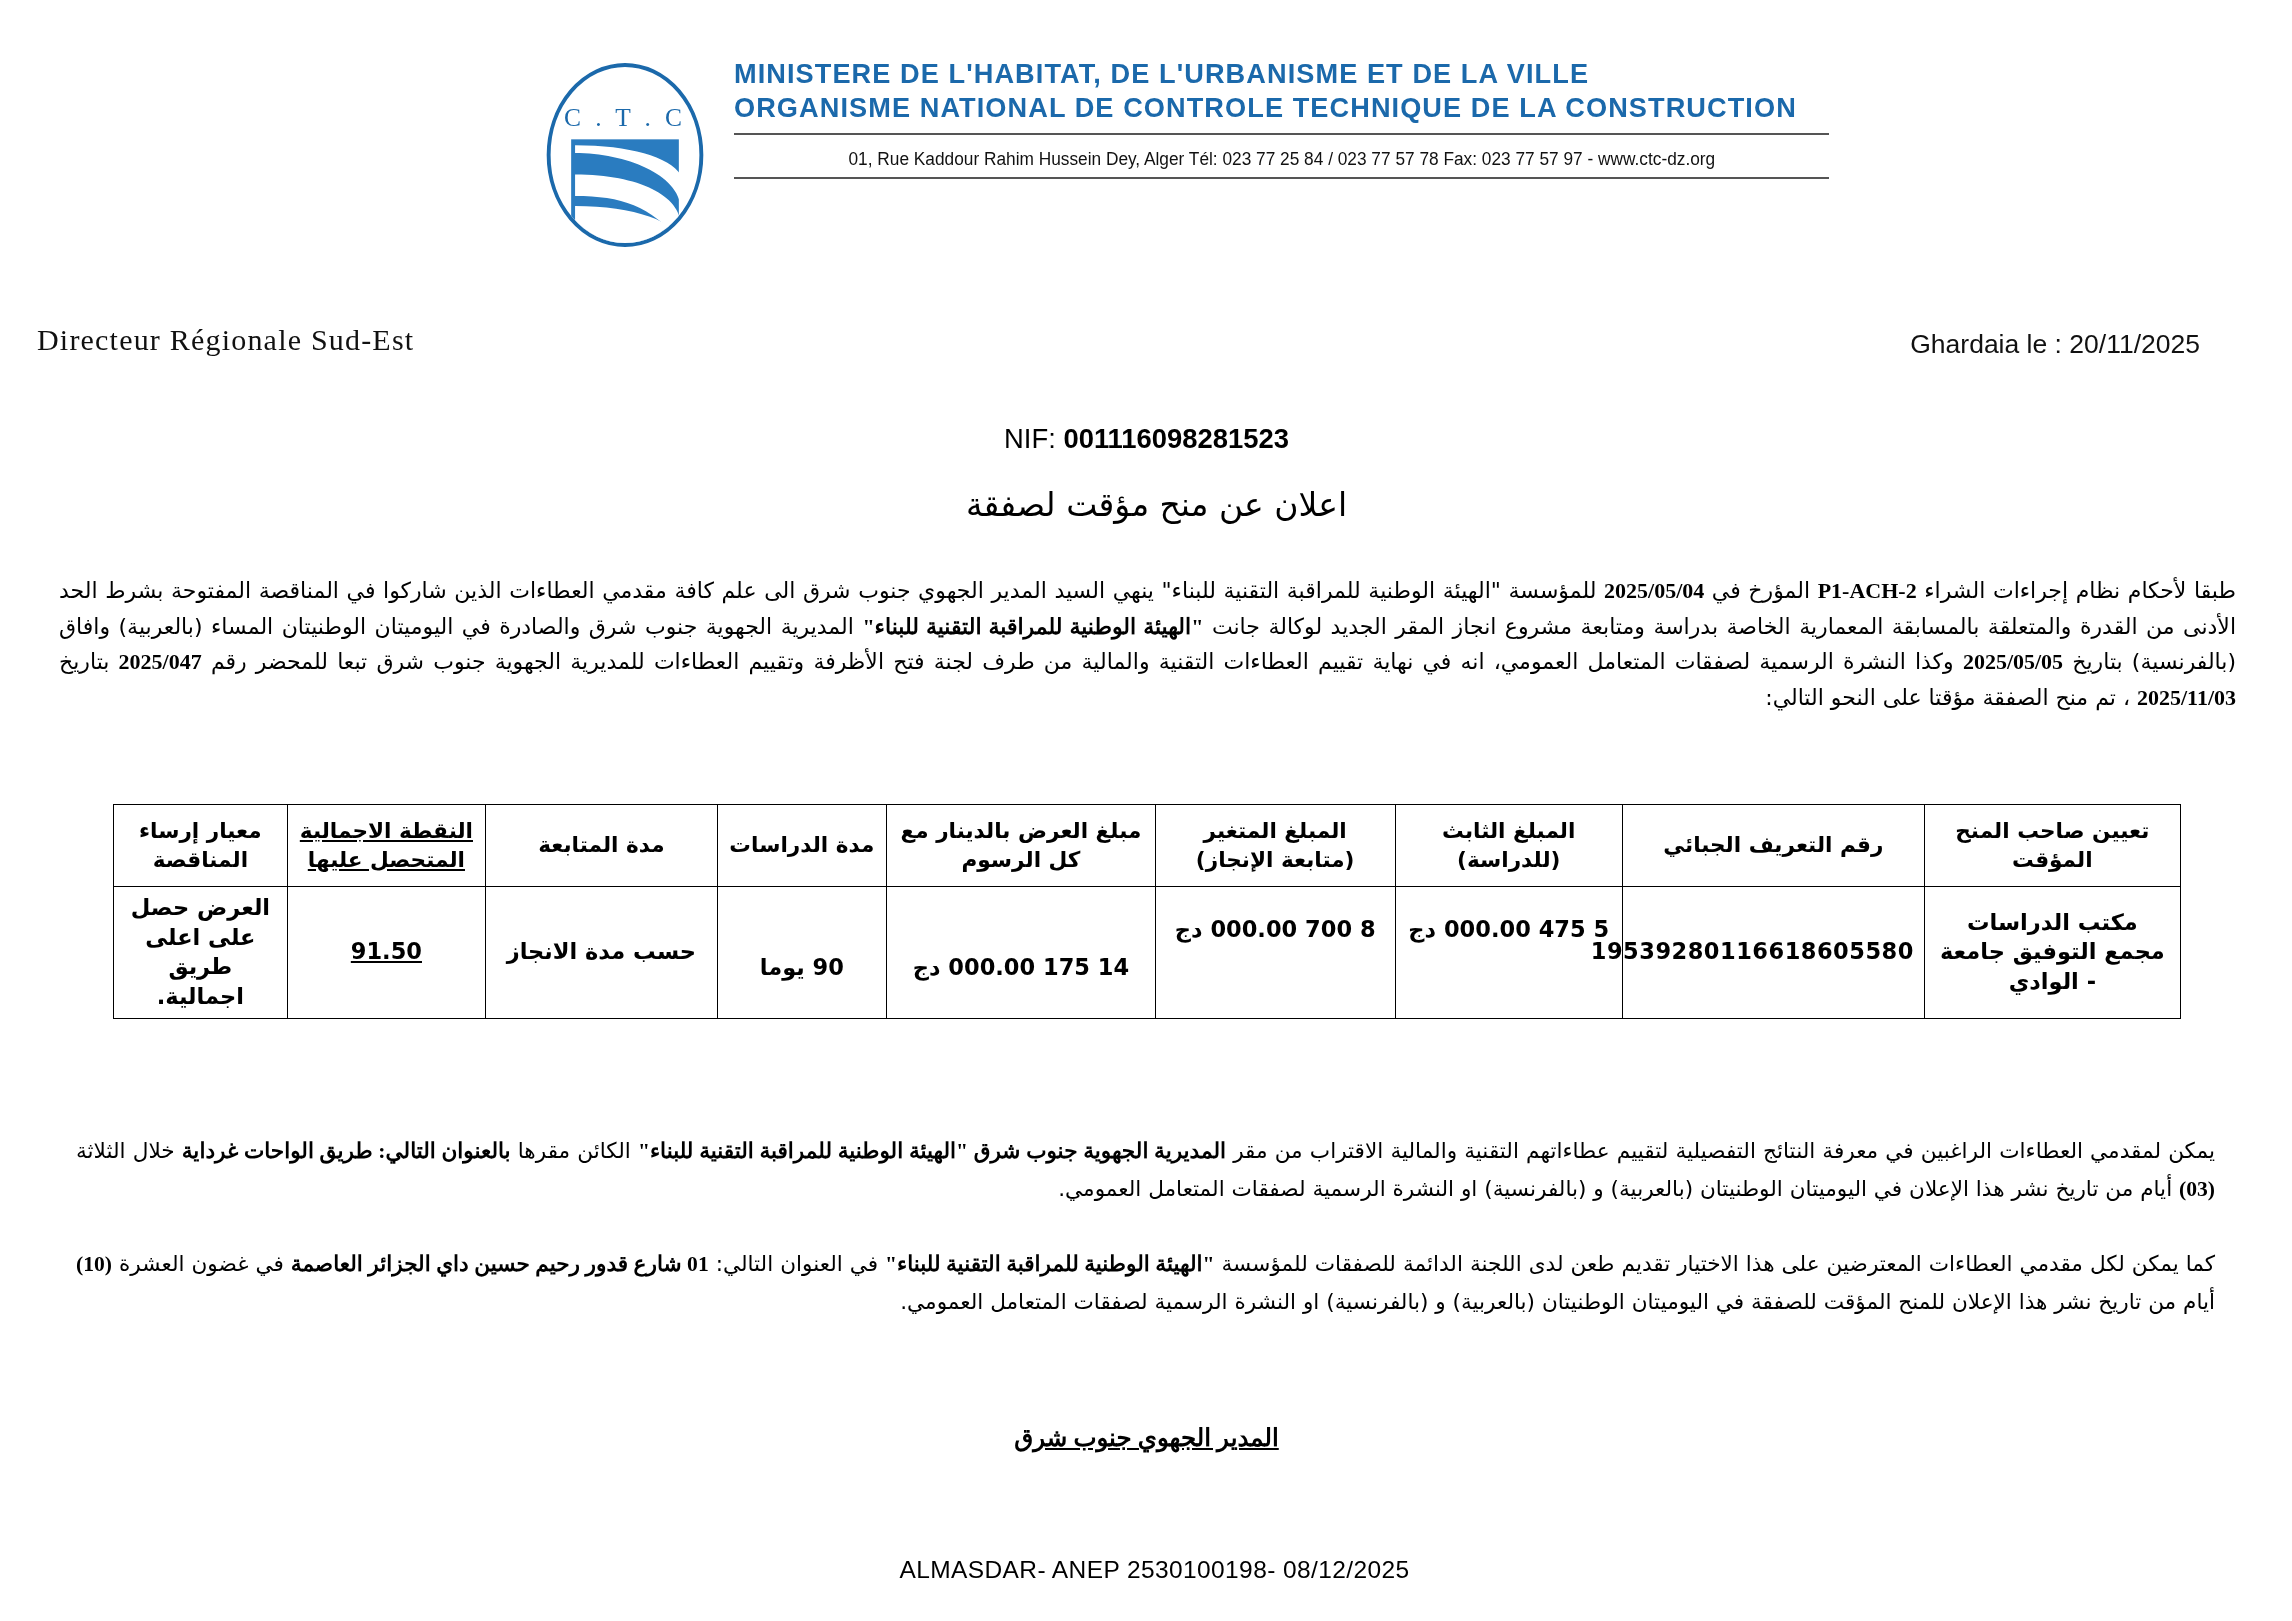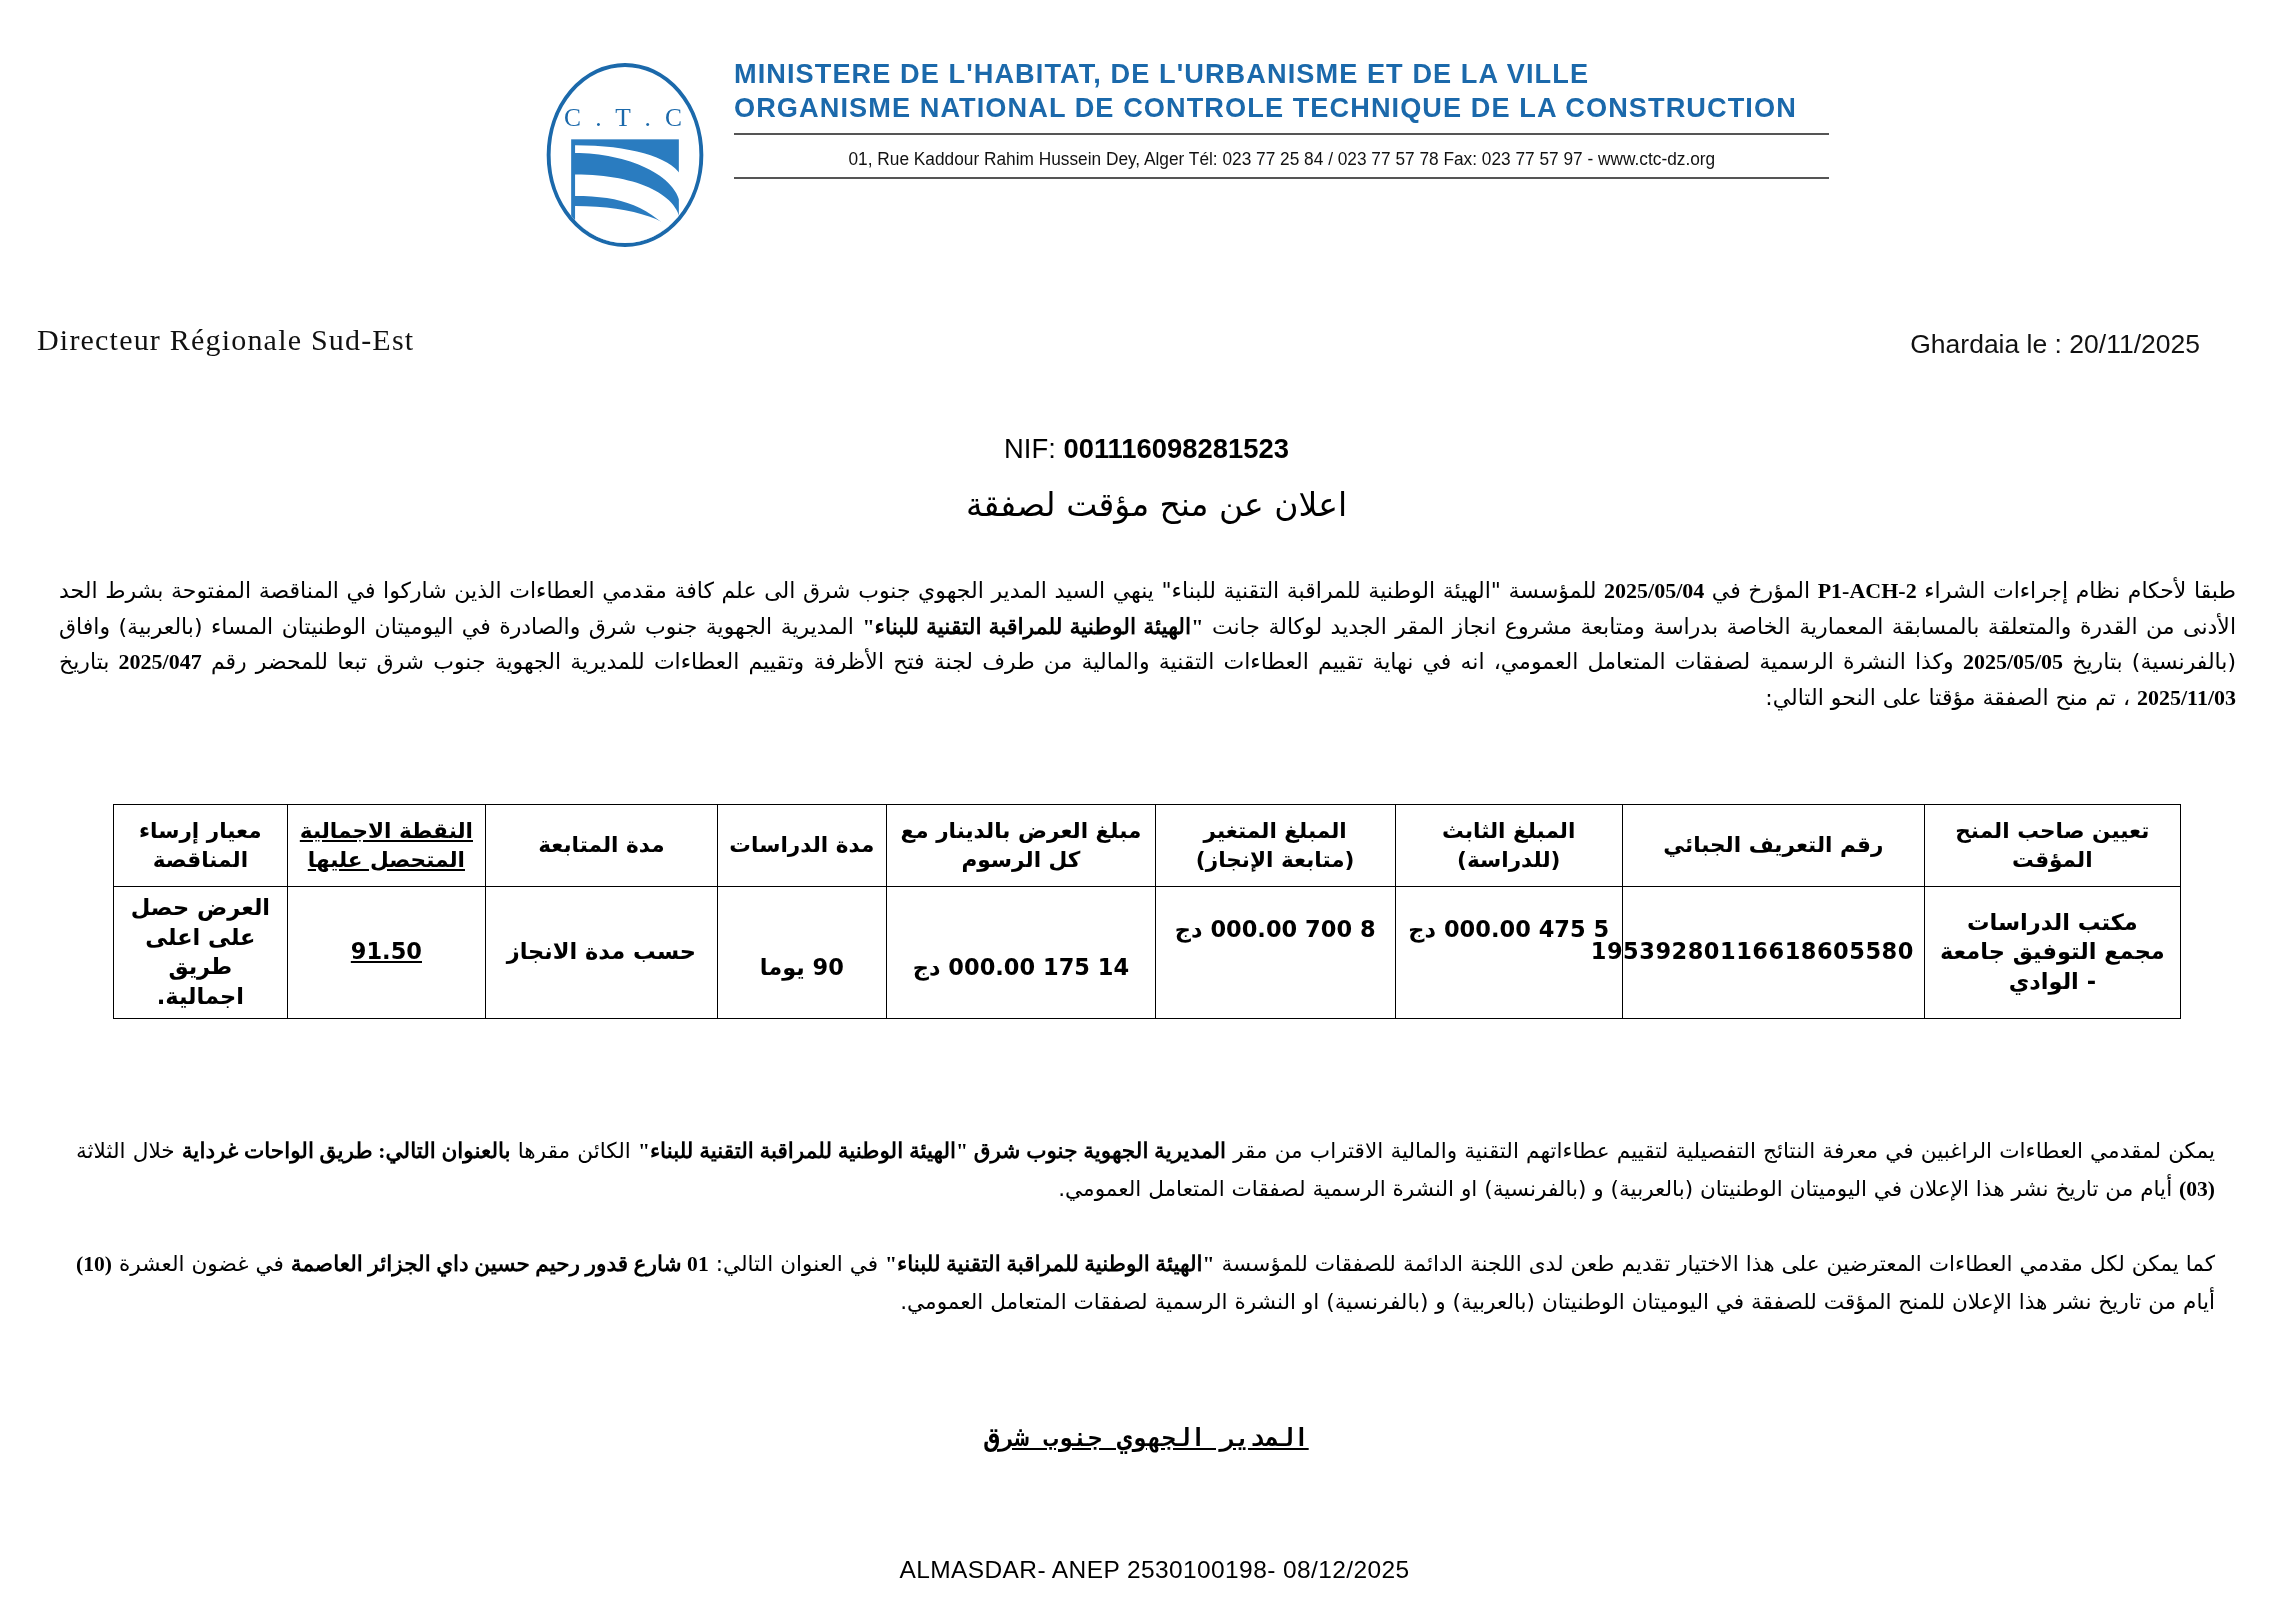--- a/index.html
+++ b/index.html
@@ -112,21 +112,20 @@
   }
 
   
   .nif {
     position: absolute;
     left: 0; right: 0;
     top: 423px;
     text-align: center;
     font-size: 27.4px;
     color: #000;
-    margin-top: 10px;
   }
   .nif b { font-weight: bold; }
 
   
   .doc-title {
     position: absolute;
     left: 0; right: 0;
     top: 485px;
     text-align: center;
     direction: rtl;
@@ -218,21 +217,21 @@
   .shift-up { transform: translateY(-21.6px); display:inline-block; }
   .shift-dn { transform: translateY(15.7px); display:inline-block; }
 
   
   .signature {
     position: absolute;
     left: 0; right: 0;
     top: 1423px;
     text-align: center;
     direction: rtl;
-    font-family: Liberation Mono, monospace;
+    font-family: Liberation Serif, serif;
     font-weight: bold;
     font-size: 24.5px;
     color: #000;
   }
   .signature span { text-decoration: underline; }
 
   
   .footer {
     position: absolute;
     left: 16px; right: 0;

